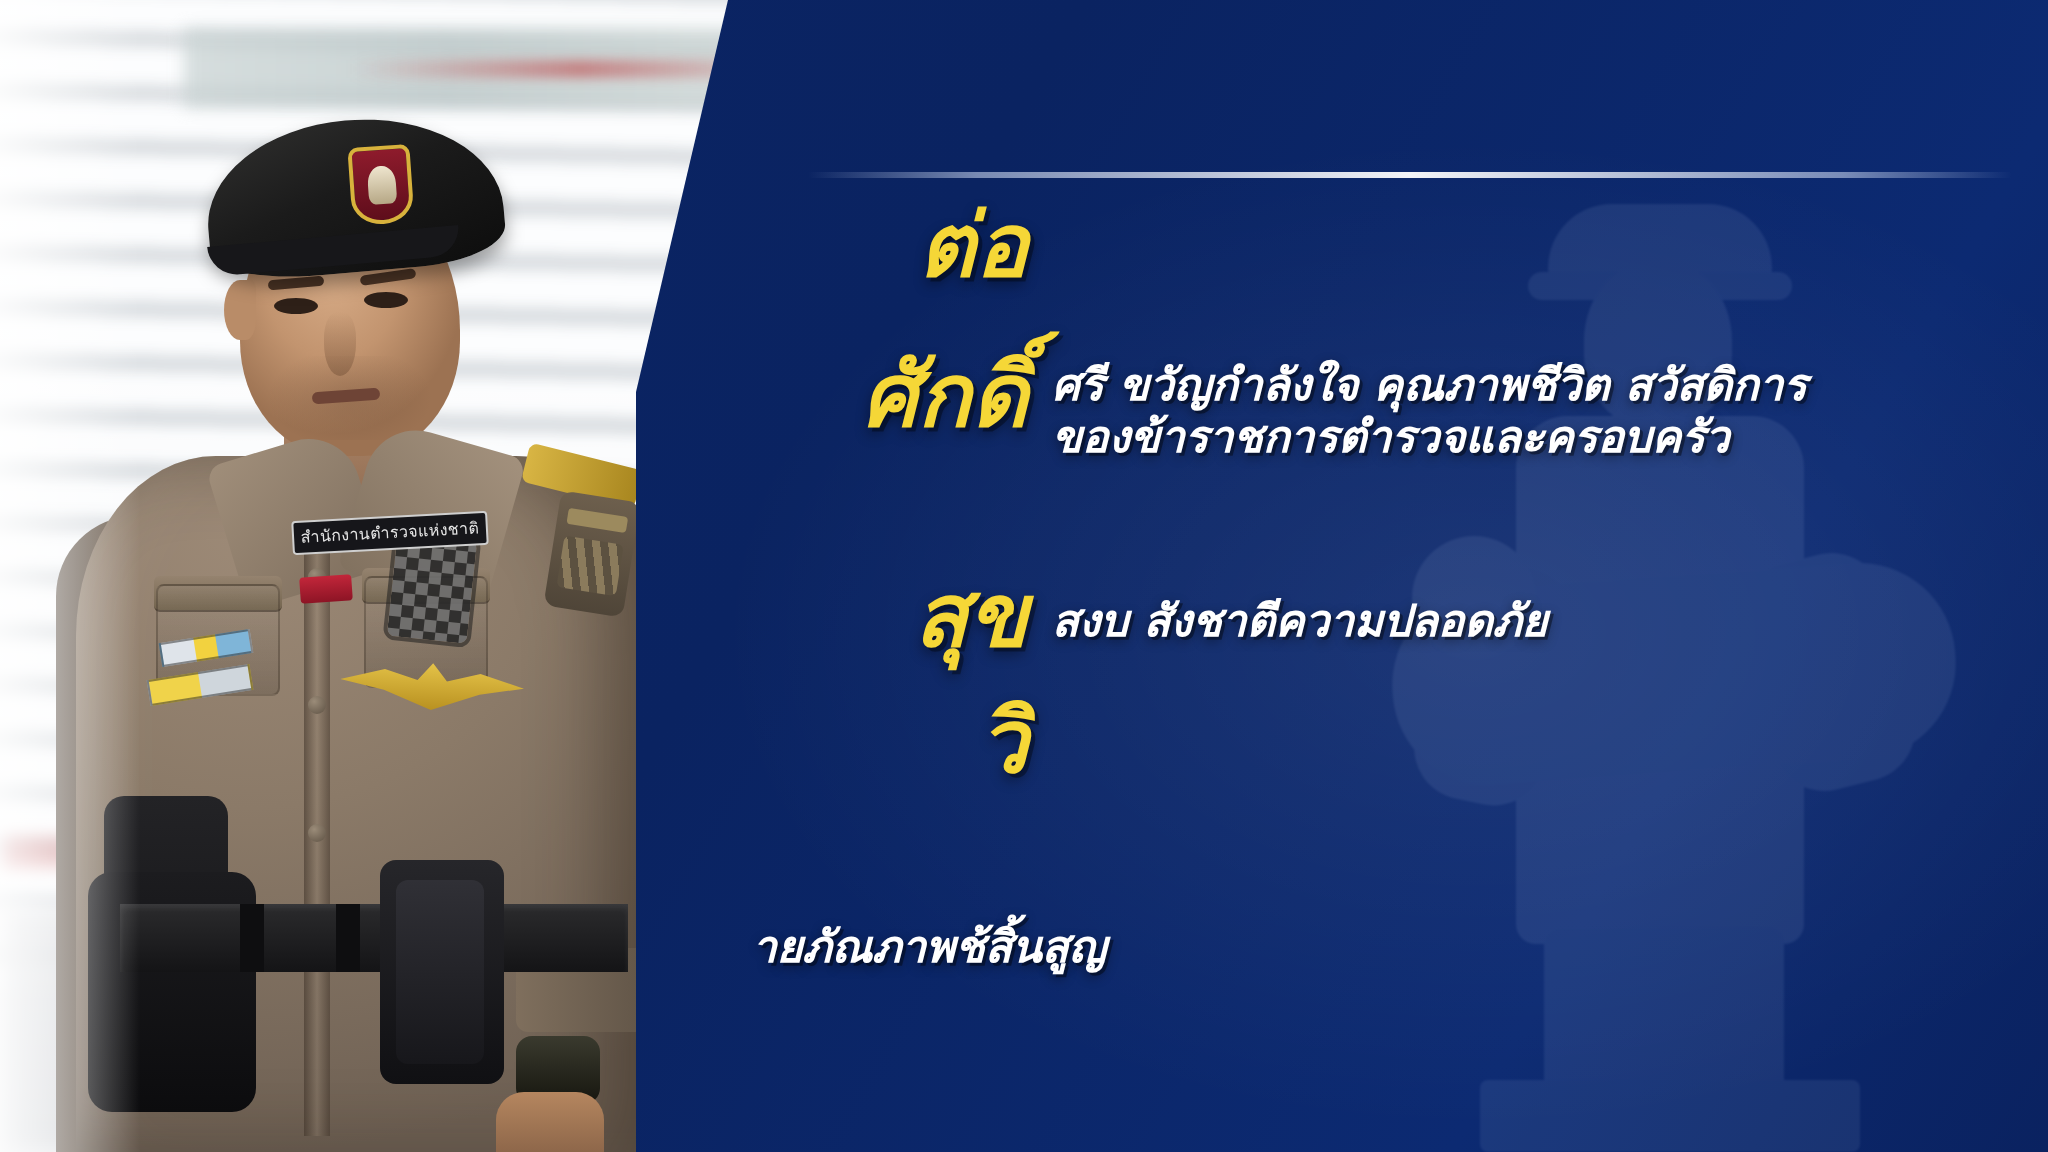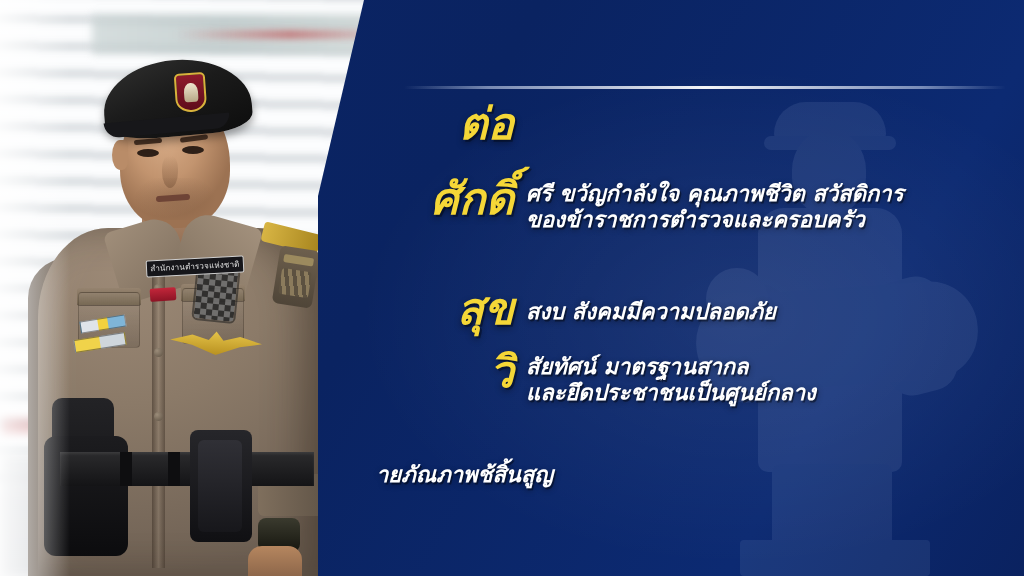--- a/index.html
+++ b/index.html
@@ -450,27 +450,25 @@
     </div>
 
     <div class="line l2 two">
       <div class="kw">ศักดิ์</div>
       <div class="rest">ศรี ขวัญกำลังใจ คุณภาพชีวิต สวัสดิการ
 ของข้าราชการตำรวจและครอบครัว</div>
     </div>
 
     <div class="line l3">
       <div class="kw">สุข</div>
-      <div class="rest">สงบ สังคมมีความปลอดภัย</div>
+      <div class="rest">สงบ สังชาตีความปลอดภัย</div>
     </div>
 
     <div class="line l4 two">
       <div class="kw">วิ</div>
-      <div class="rest">สัยทัศน์ มาตรฐานสากล
-และยึดประชาชนเป็นศูนย์กลาง</div>
     </div>
 
     <div class="line l5">
       <div class="rest">ายภัณภาพช้สิ้นสูญ</div>
     </div>
 
   </div>
 </div>
 
 </body></html>

